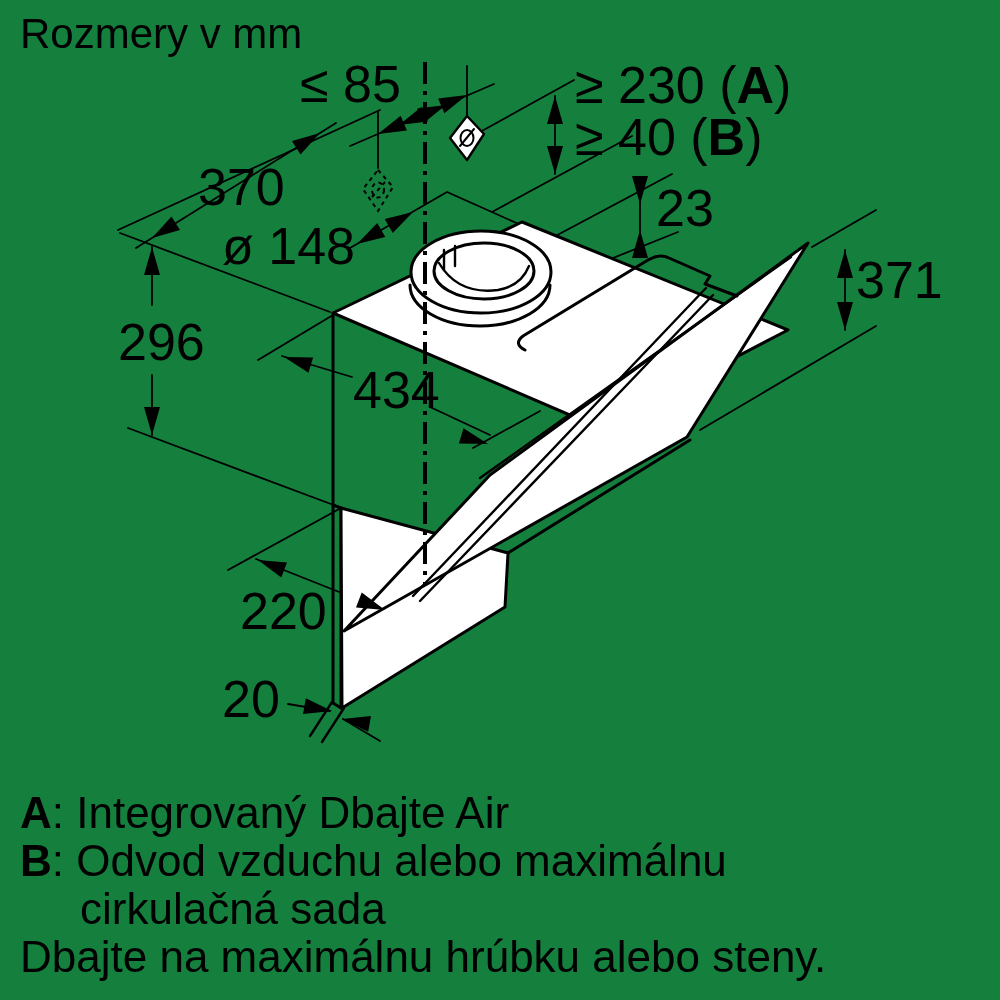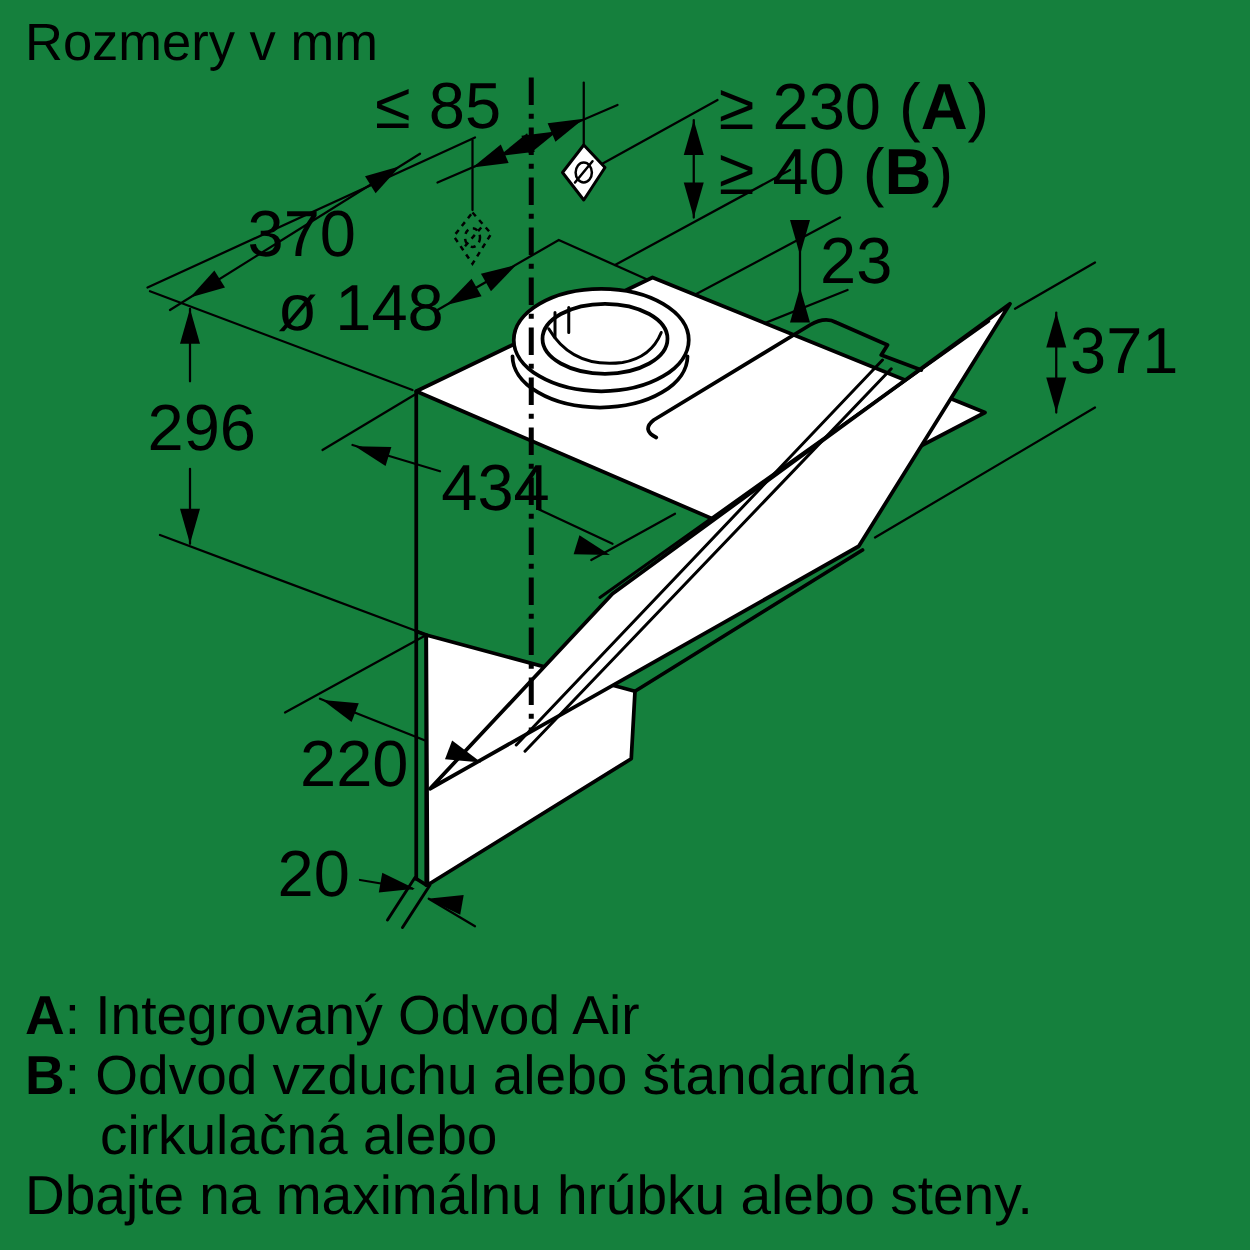--- a/index.html
+++ b/index.html
@@ -123,19 +123,19 @@
   <text class="dimtxt" x="222" y="264">ø 148</text>
   <text class="dimtxt" x="656" y="226">23</text>
   <text class="dimtxt" x="856" y="298">371</text>
   <text class="dimtxt" x="118" y="360">296</text>
   <text class="dimtxt" x="353" y="408">434</text>
   <text class="dimtxt" x="240" y="629">220</text>
   <text class="dimtxt" x="222" y="717">20</text>
 </svg>
 
 <div class="notes">
-  <div class="nline" style="top:789px"><span class="nb">A</span><span>: Integrovaný Odvod Air</span></div>
-  <div class="nline" style="top:837px"><span class="nb">B</span><span>: Odvod vzduchu alebo štandardná</span></div>
-  <div class="nline" style="top:885px;left:80px">cirkulačná alebo</div>
+  <div class="nline" style="top:789px"><span class="nb">A</span><span>: Integrovaný Dbajte Air</span></div>
+  <div class="nline" style="top:837px"><span class="nb">B</span><span>: Odvod vzduchu alebo maximálnu</span></div>
+  <div class="nline" style="top:885px;left:80px">cirkulačná sada</div>
   <div class="nline" style="top:933px">Dbajte na maximálnu hrúbku alebo steny.</div>
 </div>
 
 </div>
 
 </body></html>

